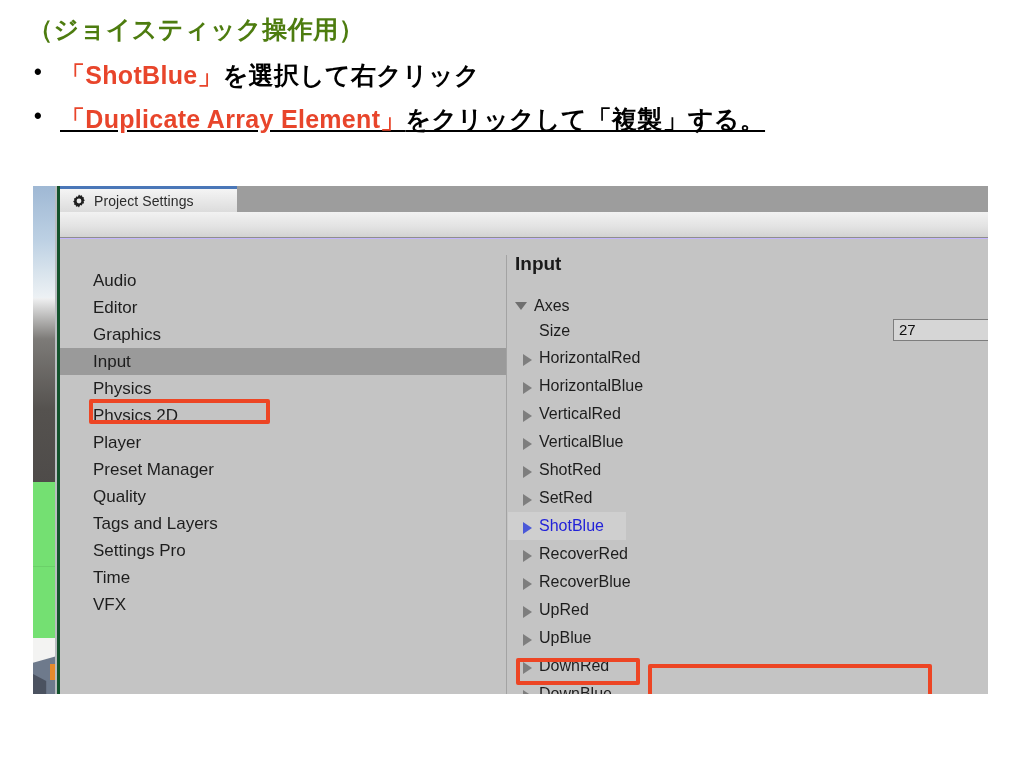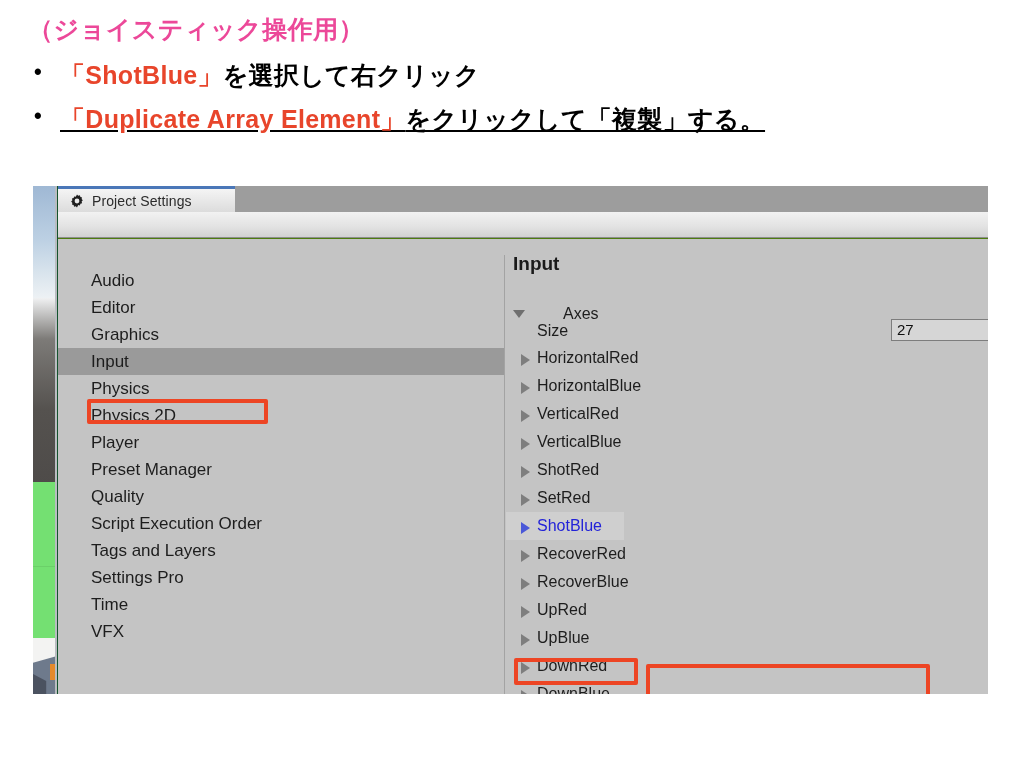--- a/index.html
+++ b/index.html
@@ -21,21 +21,21 @@
     position: absolute;
     left: 0; top: 0;
     width: 1024px;
   }
   .heading {
     position: absolute;
     left: 28px;
     top: 13px;
     font-size: 25px;
     font-weight: bold;
-    color: #ec4899;
+    color: #4d7c0f;
     letter-spacing: 0.5px;
     white-space: nowrap;
   }
   .bullet-row {
     position: absolute;
     left: 34px;
     white-space: nowrap;
     font-size: 25px;
     font-weight: bold;
     color: #000000;
@@ -109,22 +109,22 @@
     position: absolute; left: 22px; top: 0; width: 2px; height: 508px;
     background: #b9bcc0;
   }
 
   
   .ps-window {
     position: absolute;
     left: 24px; top: 0;
     width: 931px;
     height: 508px;
-    background: #4d7c0f;
-    border-left: 1px solid #14532d;
+    background: #c4b5fd;
+    border-left: 3px solid #14532d;
   }
 
   
   .tab-bar {
     position: absolute;
     left: 0; top: 0;
     width: 931px; height: 26px;
     background: #9d9d9d;
   }
   .tab {
@@ -212,26 +212,25 @@
   
   .rp-title {
     position: absolute;
     left: 7px; top: 14px;
     font-size: 19px;
     font-weight: bold;
     color: #1a1a1a;
   }
   .axes-row {
     position: absolute;
-    left: 7px; top: 66px;
+    left: 7px; top: 58px;
     font-size: 16px;
     color: #1d1d1d;
     display: flex;
     align-items: center;
-    gap: 31px;
   }
   .tri-down {
     width: 0; height: 0;
     border-left: 6px solid transparent;
     border-right: 6px solid transparent;
     border-top: 8px solid #6f6f6f;
     margin-right: 7px;
     display: inline-block;
   }
   .size-row {
@@ -371,21 +370,20 @@
         <div class="cat-list">
           <div class="cat-item">Audio</div>
           <div class="cat-item">Editor</div>
           <div class="cat-item">Graphics</div>
           <div class="cat-item selected">Input</div>
           <div class="cat-item">Physics</div>
           <div class="cat-item">Physics 2D</div>
           <div class="cat-item">Player</div>
           <div class="cat-item">Preset Manager</div>
           <div class="cat-item">Quality</div>
-          <div class="cat-item">Script Execution Order</div>
           <div class="cat-item">Tags and Layers</div>
           <div class="cat-item">Settings Pro</div>
           <div class="cat-item">Time</div>
           <div class="cat-item">VFX</div>
         </div>
         <div class="red-box input-box"></div>
       </div>
 
       <div class="right-pane">
         <div class="rp-title">Input</div>

